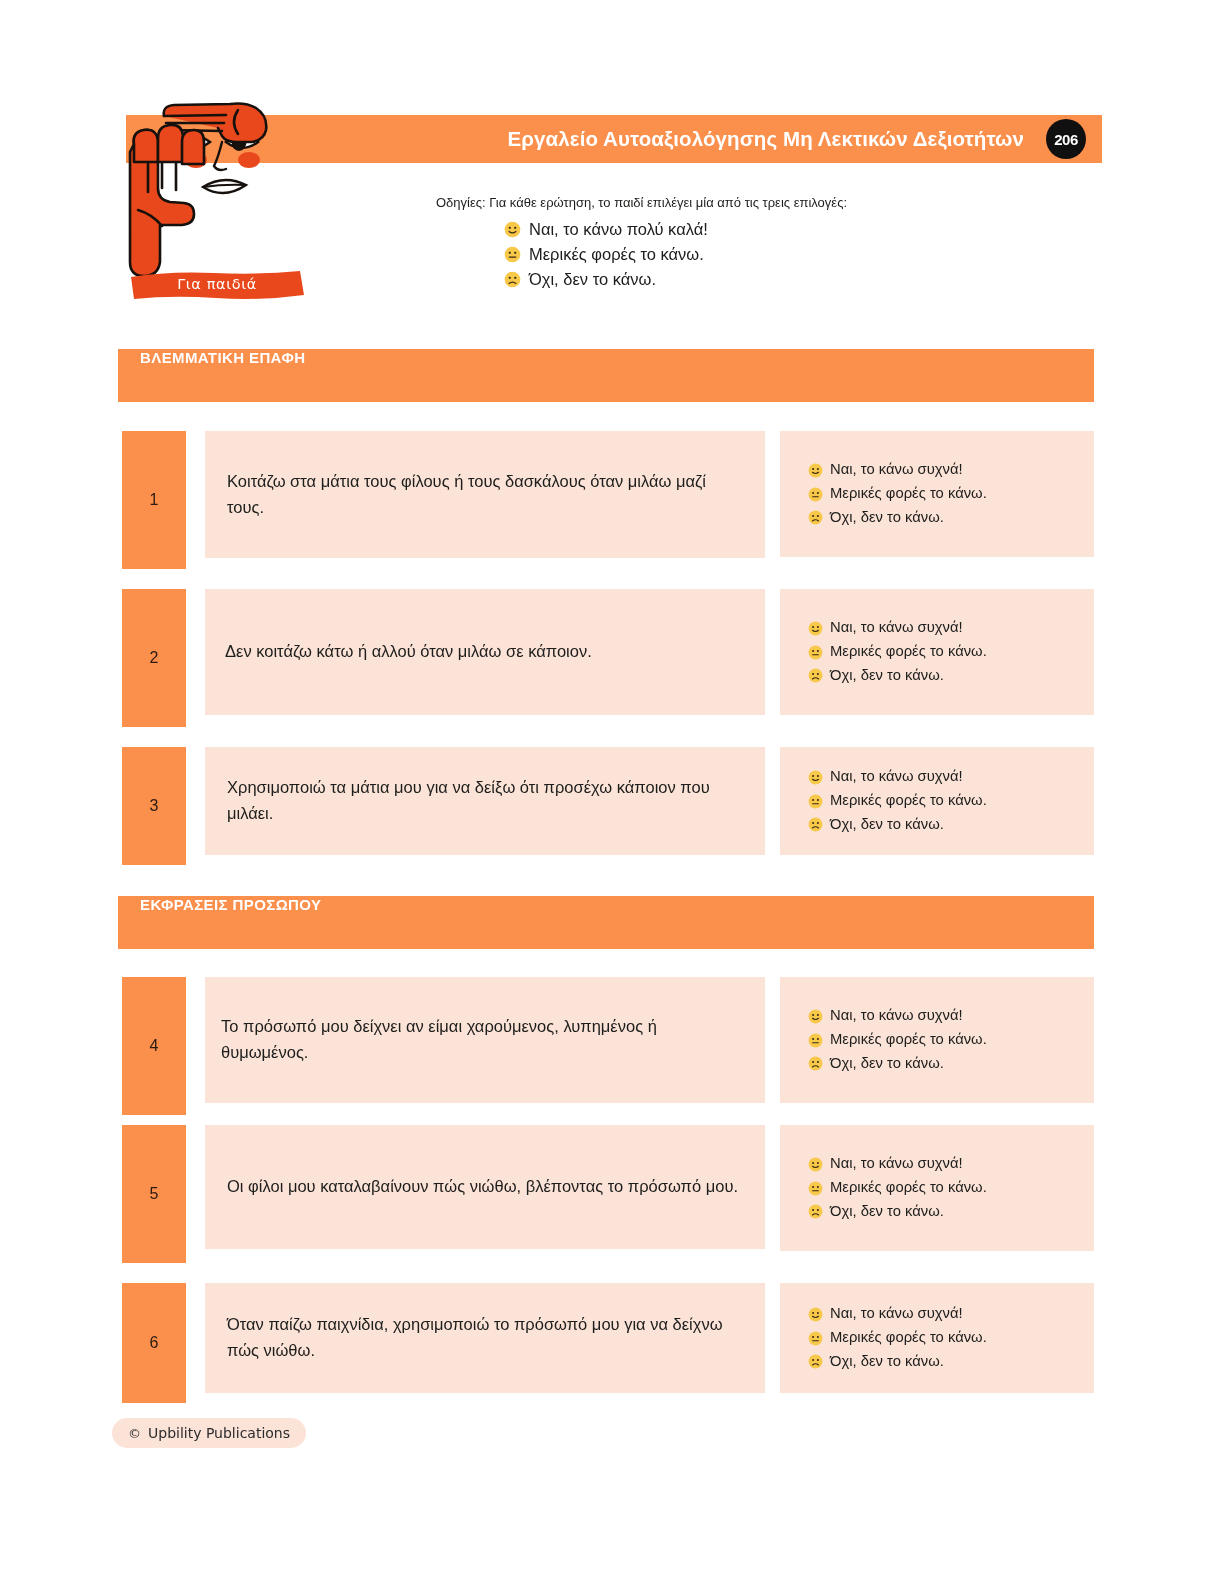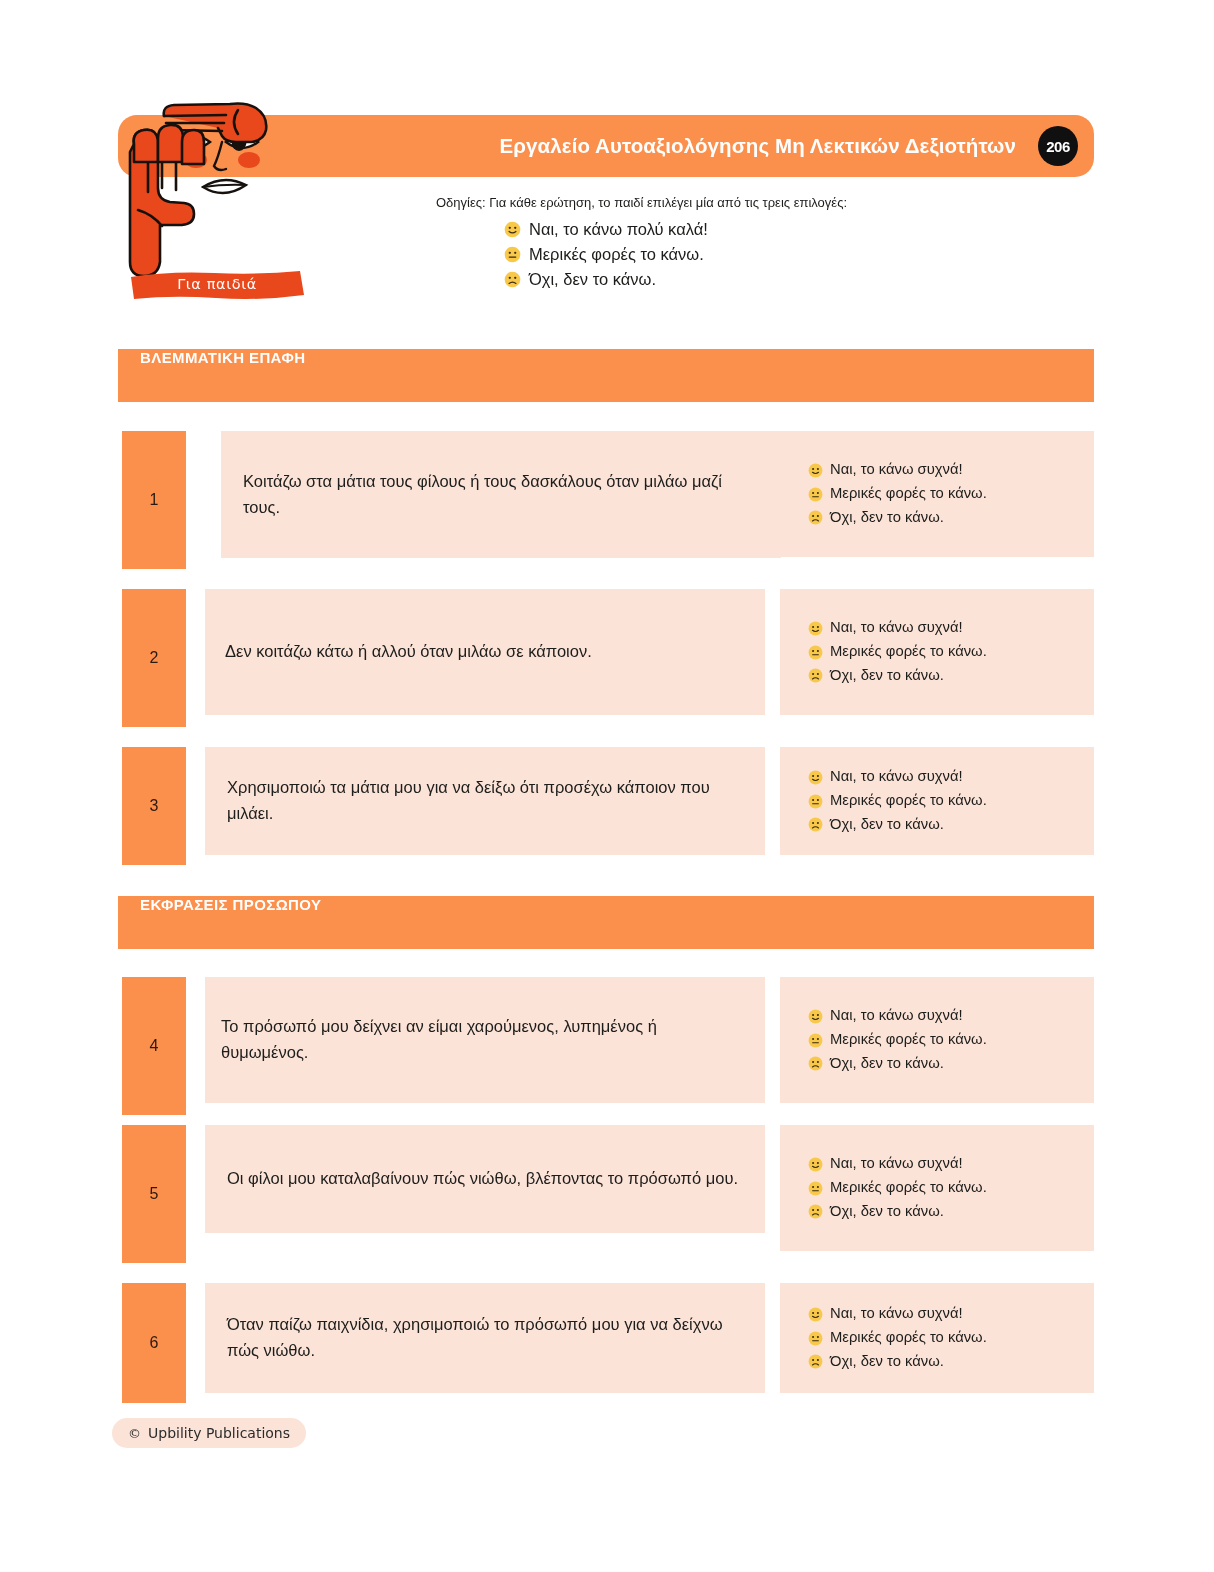--- a/index.html
+++ b/index.html
@@ -23,26 +23,25 @@
   }
   .page{
     position:relative;
     width:1214px;
     height:1572px;
   }
 
   
   .header-band{
     position:absolute;
-    left:118px;
+    left:126px;
     top:115px;
     width:976px;
-    height:62px;
+    height:48px;
     background:var(--orange);
-    border-radius:19px;
   }
   .header-title{
     position:absolute;
     right:78px;
     top:50%;
     transform:translateY(-50%);
     color:#fff;
     font-size:20.5px;
     font-weight:bold;
     letter-spacing:.1px;
@@ -312,21 +311,21 @@
       <span>Όχι, δεν το κάνω.</span>
     </div>
   </div>
 
   <div class="section-header" style="top:349px;">
     <span>ΒΛΕΜΜΑΤΙΚΗ ΕΠΑΦΗ</span>
   </div>
 
   <div class="row" style="top:431px;height:138px;">
     <div class="num-tab" style="height:138px;">1</div>
-    <div class="q-card" style="height:127px;margin-left:16px;">
+    <div class="q-card" style="height:127px;">
       <span class="q-text">Κοιτάζω στα μάτια τους φίλους ή τους δασκάλους όταν μιλάω μαζί τους.</span>
     </div>
     <div class="a-card" style="height:126px;">
       <div class="a-line">
         <span class="emoji">
             <svg viewBox="0 0 20 20" xmlns="http://www.w3.org/2000/svg">
               <circle cx="10" cy="10" r="9.2" fill="#F7C84A"></circle>
               <circle cx="6.8" cy="8" r="1.35" fill="#3a2a10"></circle>
               <circle cx="13.2" cy="8" r="1.35" fill="#3a2a10"></circle>
               <path d="M6 12.4 Q10 15.6 14 12.4" stroke="#3a2a10" stroke-width="1.5" fill="none" stroke-linecap="round"></path>
@@ -484,21 +483,21 @@
               <path d="M6 14.6 Q10 11.4 14 14.6" stroke="#3a2a10" stroke-width="1.5" fill="none" stroke-linecap="round"></path>
             </svg>
           </span>
         <span>Όχι, δεν το κάνω.</span>
       </div>
     </div>
   </div>
 
   <div class="row" style="top:1125px;height:138px;">
     <div class="num-tab" style="height:138px;">5</div>
-    <div class="q-card" style="height:108px;">
+    <div class="q-card" style="height:124px;">
       <span class="q-text">Οι φίλοι μου καταλαβαίνουν πώς νιώθω, βλέποντας το πρόσωπό μου.</span>
     </div>
     <div class="a-card" style="height:126px;">
       <div class="a-line">
         <span class="emoji">
             <svg viewBox="0 0 20 20" xmlns="http://www.w3.org/2000/svg">
               <circle cx="10" cy="10" r="9.2" fill="#F7C84A"></circle>
               <circle cx="6.8" cy="8" r="1.35" fill="#3a2a10"></circle>
               <circle cx="13.2" cy="8" r="1.35" fill="#3a2a10"></circle>
               <path d="M6 12.4 Q10 15.6 14 12.4" stroke="#3a2a10" stroke-width="1.5" fill="none" stroke-linecap="round"></path>

